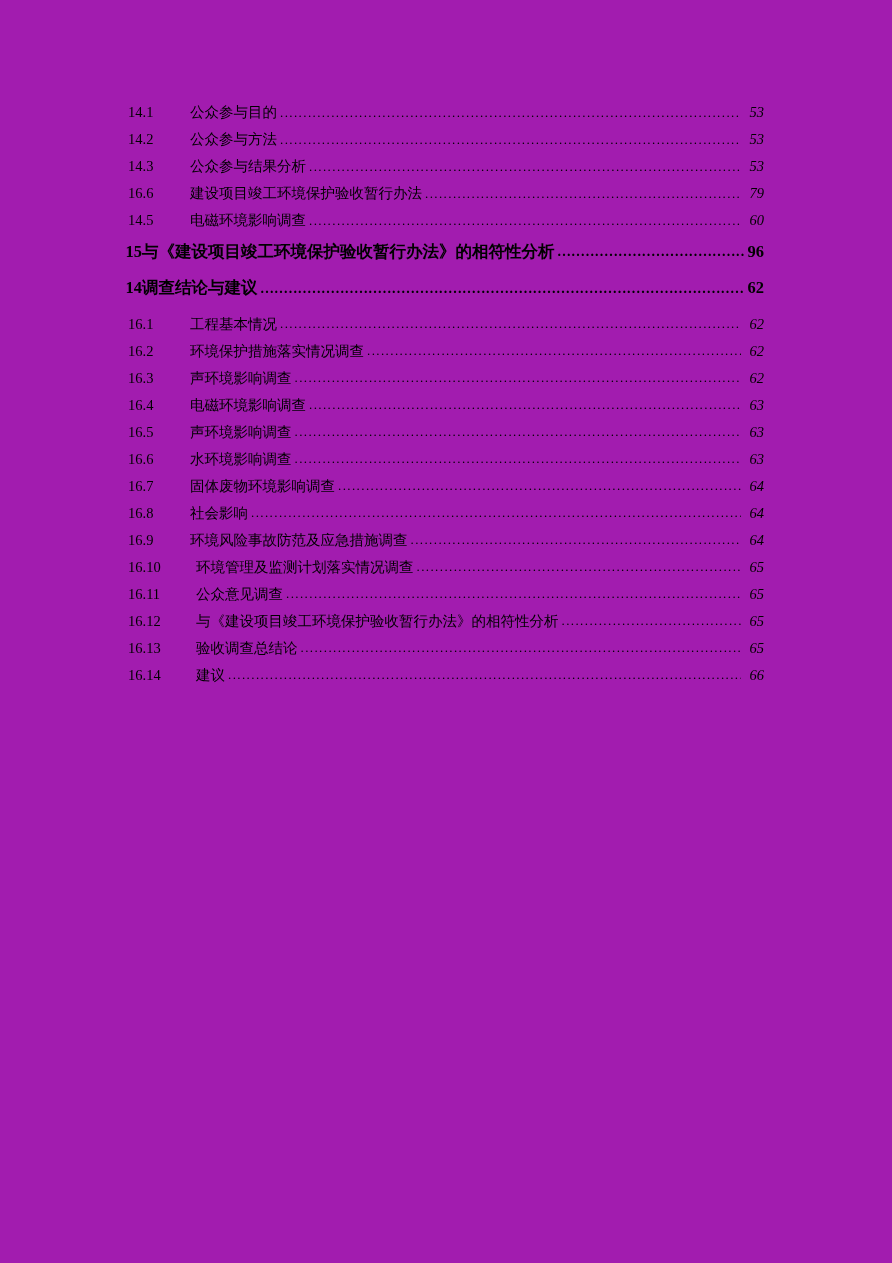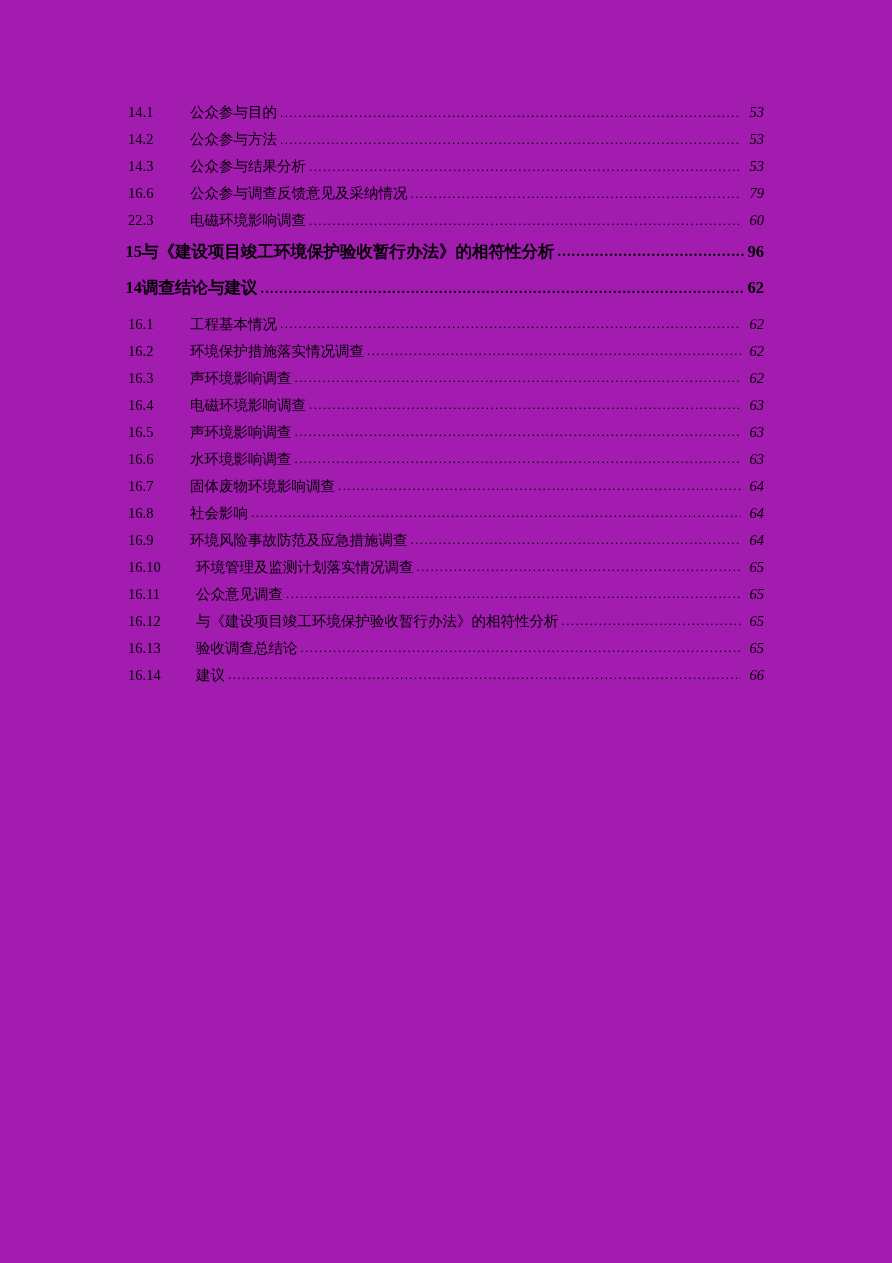--- a/index.html
+++ b/index.html
@@ -116,26 +116,26 @@
         <span class="page-no">53</span>
       </div>
       <div class="toc-row lvl2">
         <span class="num">14.3</span>
         <span class="label">公众参与结果分析</span>
         <span class="dots">...............................................................................................................................................................</span>
         <span class="page-no">53</span>
       </div>
       <div class="toc-row lvl2">
         <span class="num">16.6</span>
-        <span class="label">公众参与调查反馈意见及采纳情况</span>
+        <span class="label">建设项目竣工环境保护验收暂行办法</span>
         <span class="dots">...............................................................................................................................................................</span>
         <span class="page-no">79</span>
       </div>
       <div class="toc-row lvl2">
-        <span class="num">22.3</span>
+        <span class="num">14.5</span>
         <span class="label">电磁环境影响调查</span>
         <span class="dots">...............................................................................................................................................................</span>
         <span class="page-no">60</span>
       </div>
       <div class="toc-row lvl1">
         <span class="num">15</span>
         <span class="label">与《建设项目竣工环境保护验收暂行办法》的相符性分析</span>
         <span class="dots">...............................................................................................................................................................</span>
         <span class="page-no">96</span>
       </div>

